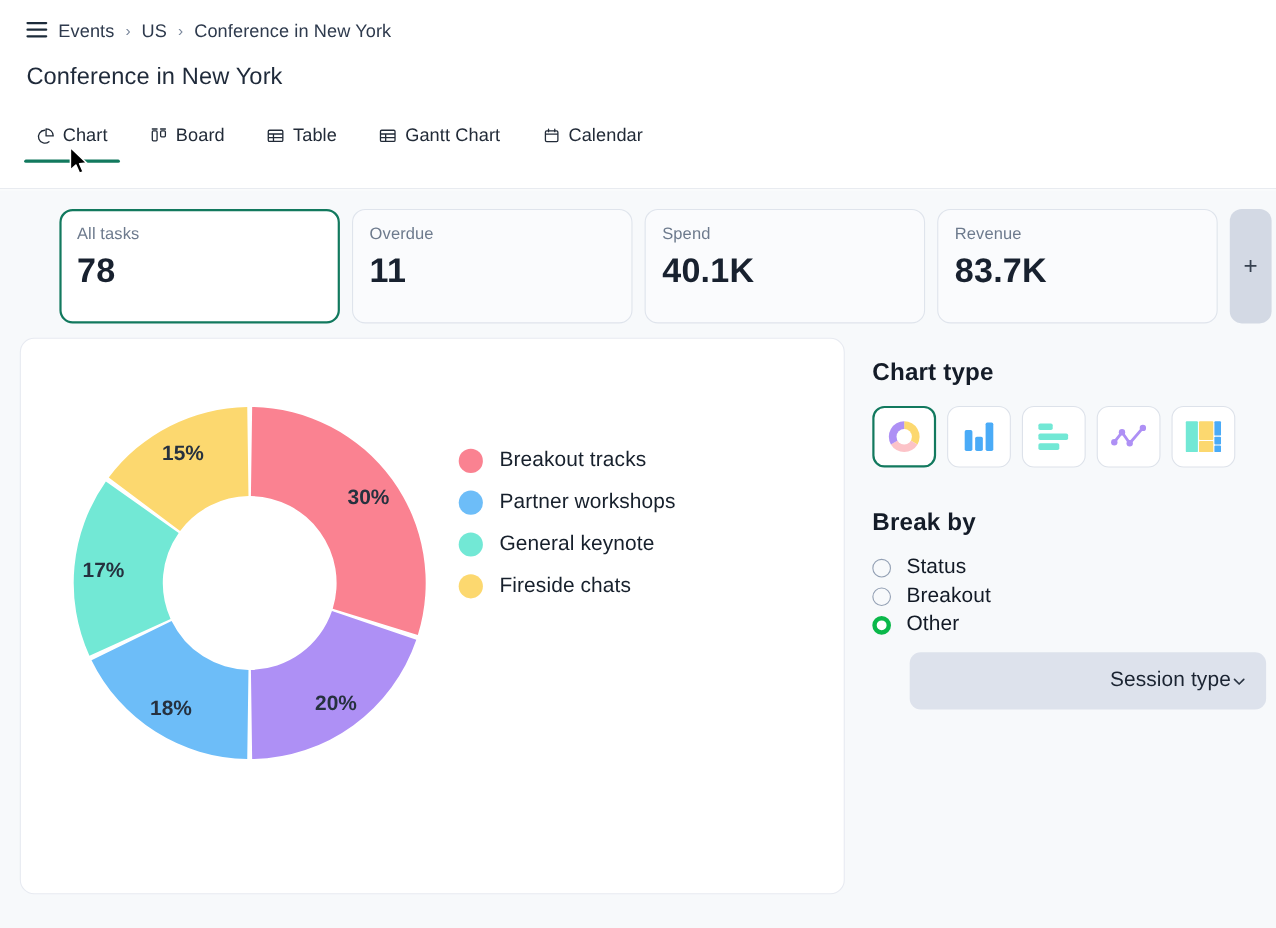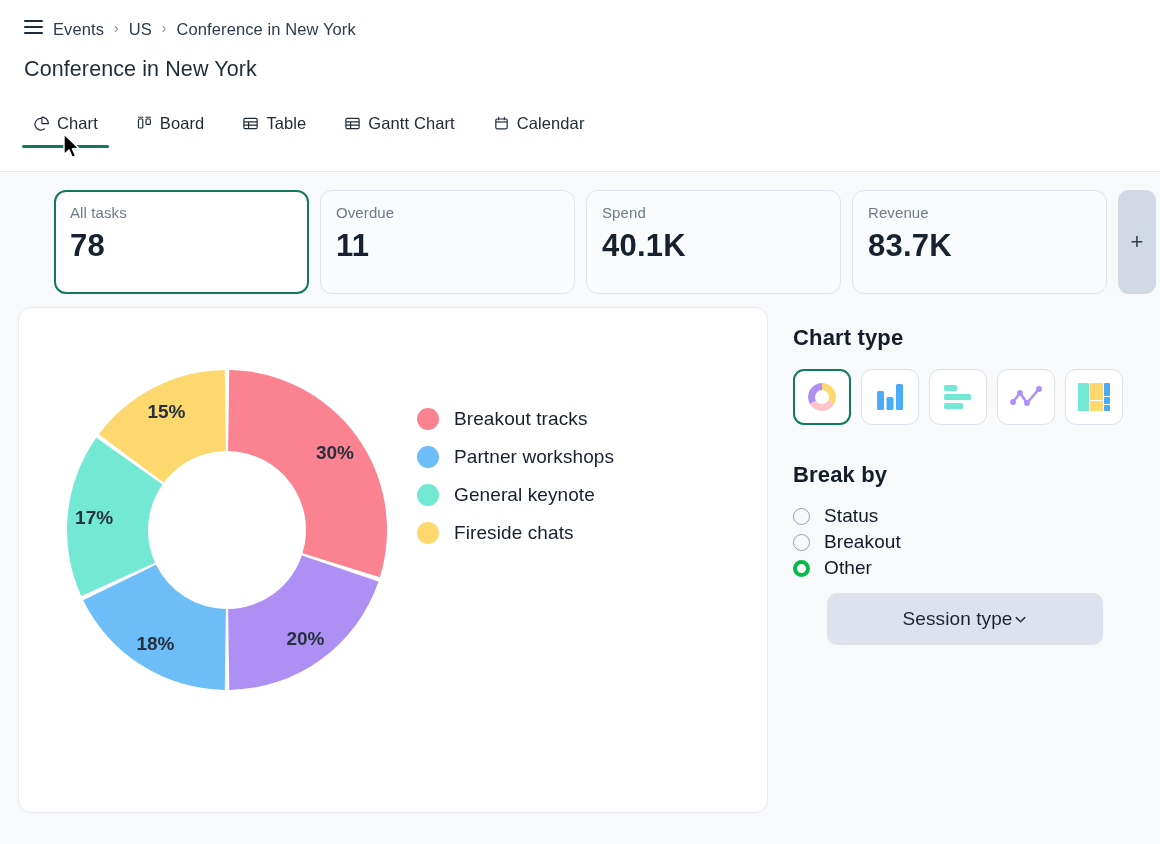--- a/index.html
+++ b/index.html
@@ -278,27 +278,27 @@
   }
   .radio-text {
     font-size: 19px;
     color: #121a26;
     letter-spacing: 0.1px;
   }
 
   .select-box {
     margin-top: 14px;
     margin-left: 34px;
-    width: 276px;
+    width: 324px;
     height: 52px;
     background: #dde2ec;
     border-radius: 10px;
     display: flex;
     align-items: center;
-    justify-content: center;
+    justify-content: flex-end;
     padding: 0 17px 0 17px;
     cursor: pointer;
   }
   .select-value {
     font-size: 19px;
     color: #1b2432;
     letter-spacing: 0.1px;
   }
   .chev { display: block; width: 15px; height: 15px; }
 

